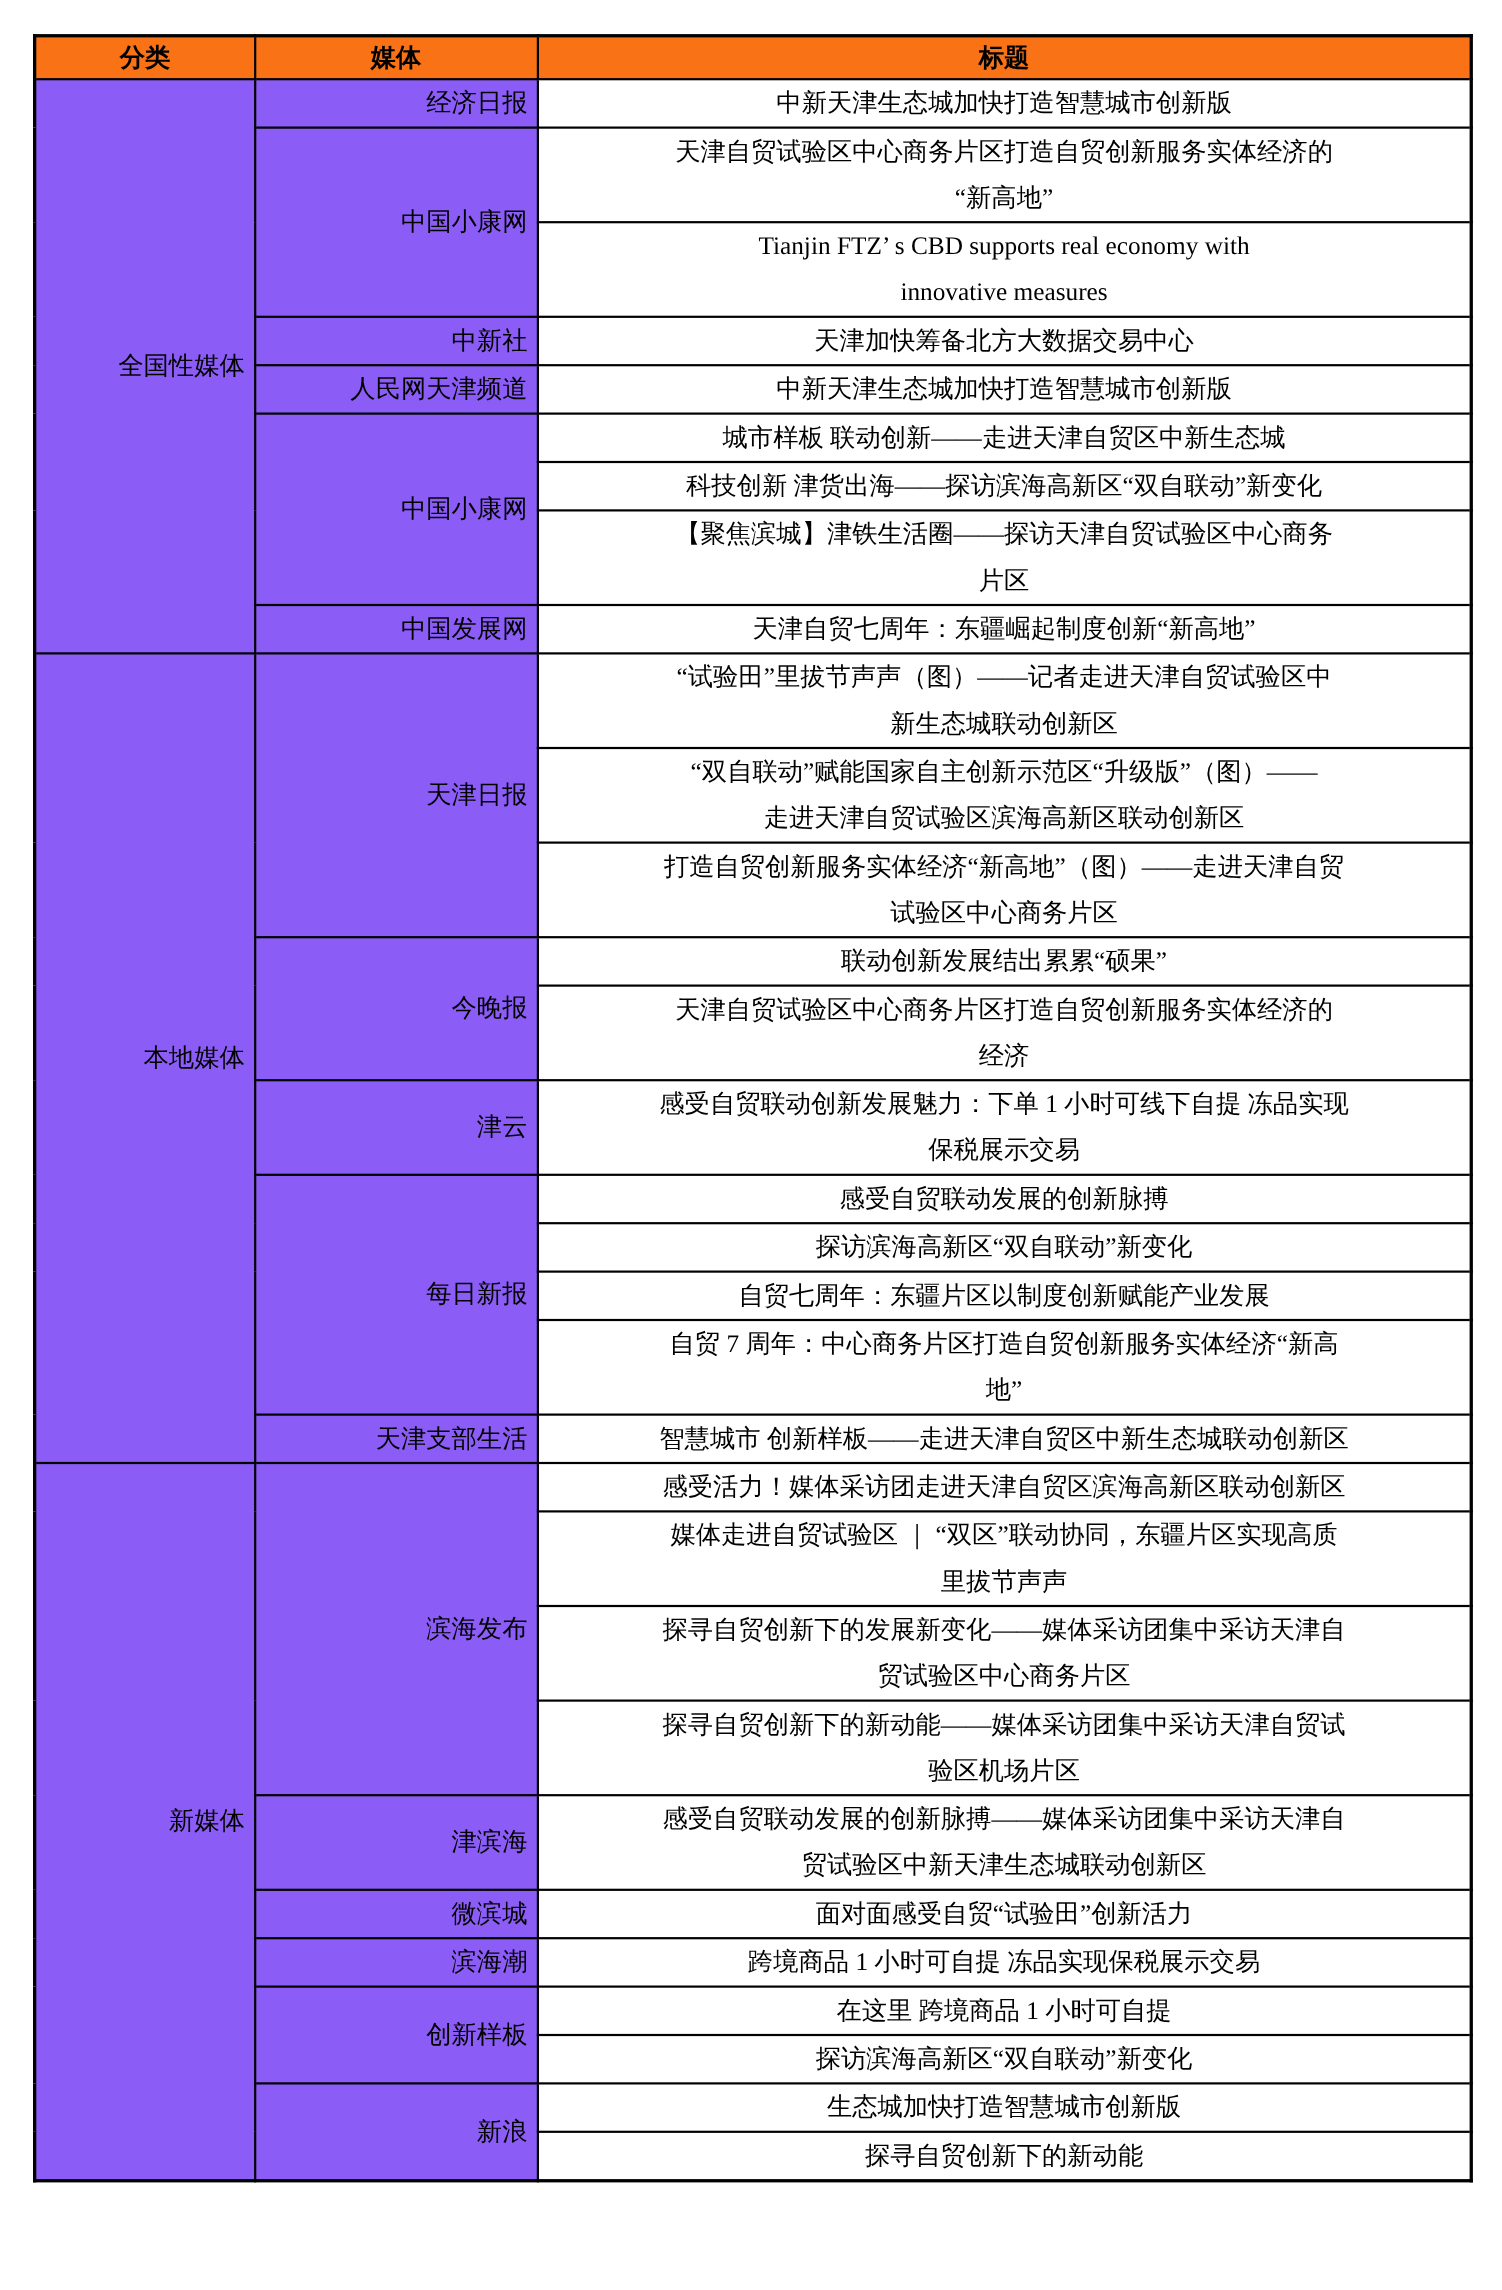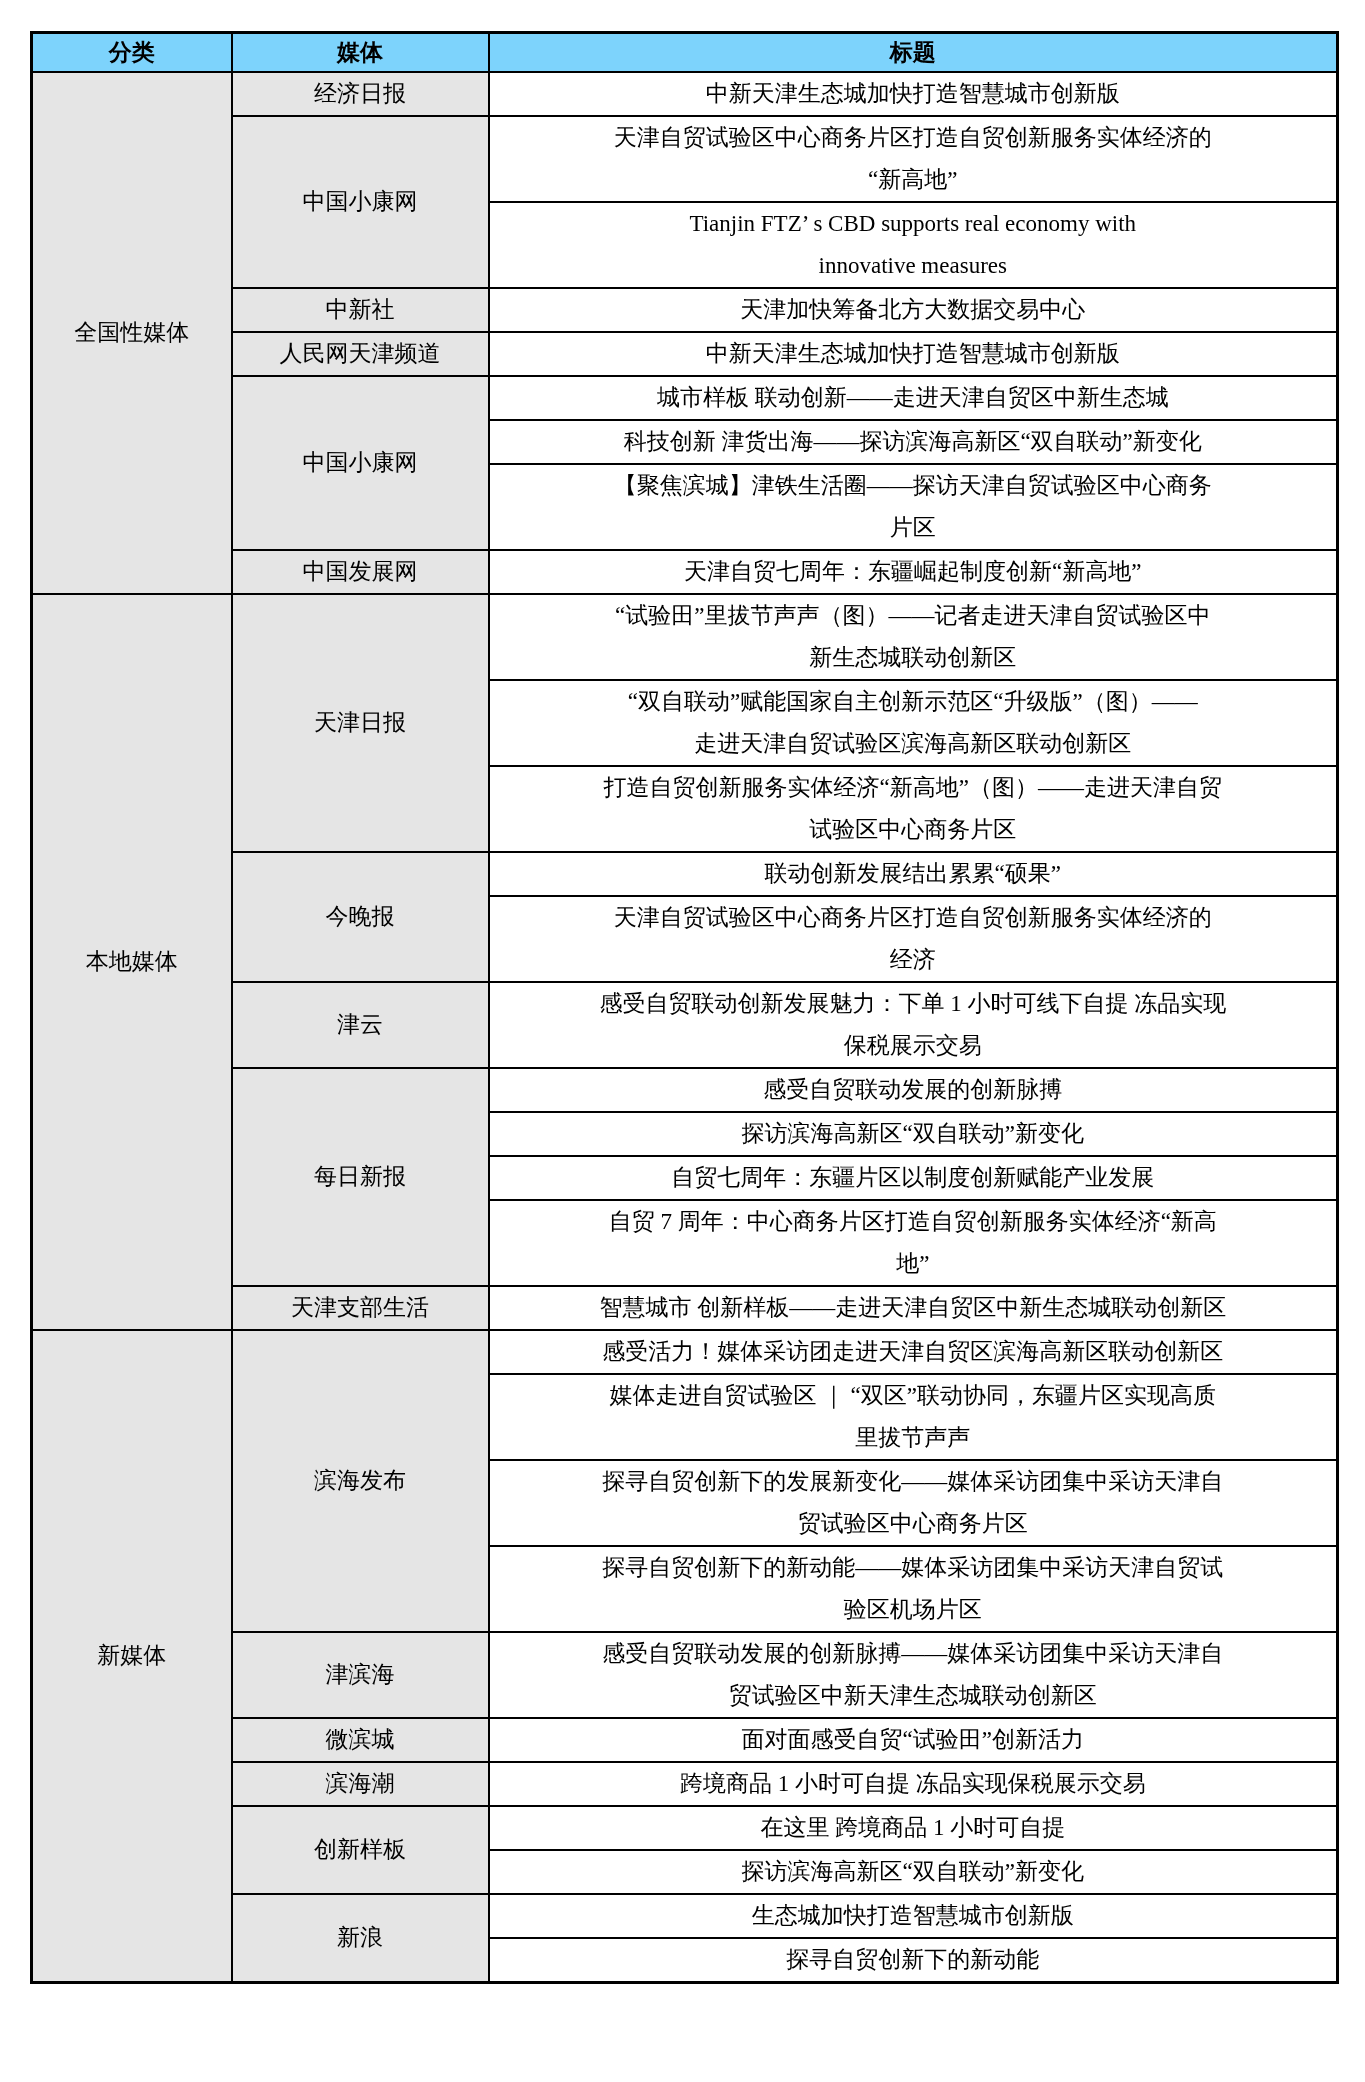--- a/index.html
+++ b/index.html
@@ -18,38 +18,39 @@
     width: 1306px;
     border-collapse: collapse;
     table-layout: fixed;
     border: 3px solid #000000;
   }
   col.c-cat { width: 200px; }
   col.c-med { width: 257px; }
   col.c-ttl { width: 849px; }
   th {
     border: 2px solid #000000;
-    background: #7dd3fc;
+    background: #f97316;
     font-size: 23px;
     font-weight: bold;
     height: 39px;
     text-align: center;
     vertical-align: middle;
     padding: 0;
   }
   td {
     border: 2px solid #000000;
     font-size: 23px;
     line-height: 42px;
     text-align: center;
     vertical-align: middle;
     padding: 0 8px;
   }
   td.cat-cell, td.med-cell {
-    background: #e5e5e5;
+    background: #8b5cf6;
+    text-align: right;
   }
   td.ttl-cell {
     white-space: pre-line;
   }
   .footnote {
     width: 1306px;
     margin-top: 14px;
     text-align: right;
     font-size: 23px;
     line-height: 30px;

